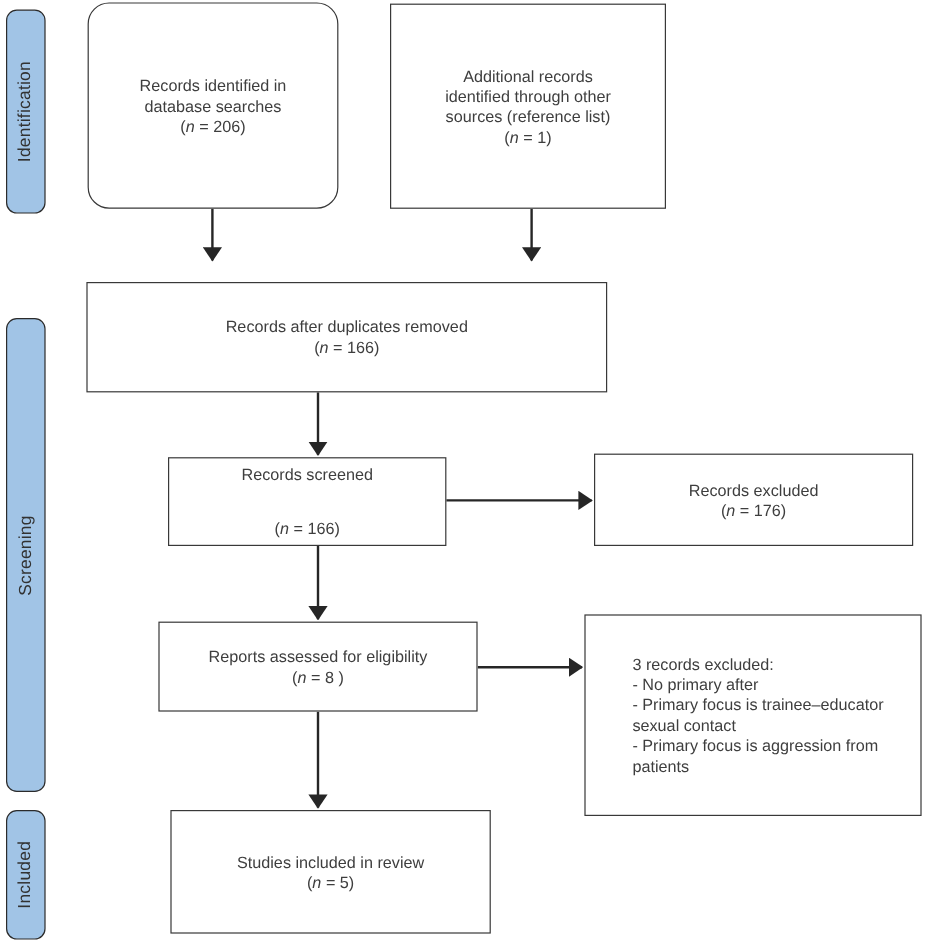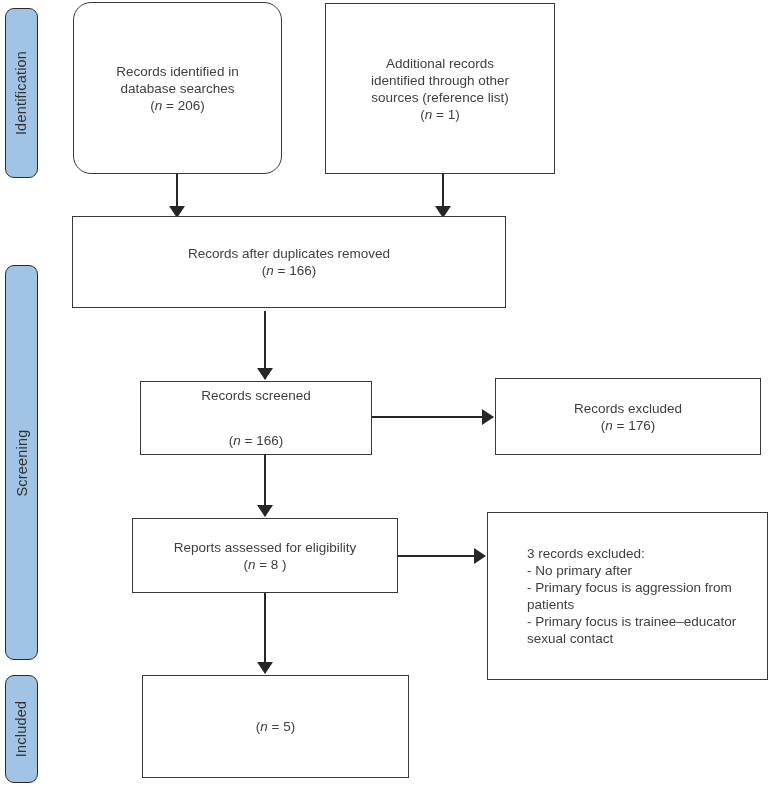--- a/index.html
+++ b/index.html
@@ -27,21 +27,21 @@
     border:1.6px solid #383838;
     display:flex;flex-direction:column;align-items:center;justify-content:center;
     text-align:center;font-size:13.5px;line-height:17px;
   }
   .fbox .lines{white-space:pre-line;}
   .count span,.count i{white-space:pre;}
   .count i{font-style:italic;}
 
   #box-identified{left:73px;top:2px;width:209px;height:172px;border-radius:18px;}
   #box-additional{left:325px;top:3px;width:230px;height:171px;}
-  #box-dedup{left:72px;top:216px;width:434px;height:92px;}
+  #box-dedup{left:72px;top:235px;width:434px;height:92px;}
   #box-screened{left:140px;top:381px;width:232px;height:74px;gap:28px;}
   #box-excluded{left:495px;top:378px;width:266px;height:77px;}
   #box-eligibility{left:132px;top:518px;width:266px;height:75px;}
   #box-details{
     left:487px;top:512px;width:281px;height:168px;
     align-items:flex-start;text-align:left;
     padding:12px 12px 12px 39px;justify-content:center;
   }
   #box-details .heading{margin-bottom:0;}
   #box-included{left:142px;top:675px;width:267px;height:103px;}
@@ -109,21 +109,22 @@
   </div>
 
   <div class="fbox" id="box-eligibility">
     <div class="lines">Reports assessed for eligibility</div>
     <div class="count"><span>(</span><i>n</i><span> = 8 )</span></div>
   </div>
 
   <div class="fbox" id="box-details">
     <div class="heading">3 records excluded:</div>
     <div class="item">- No primary after</div>
+    <div class="item">- Primary focus is trainee–educator sexual contact</div>
     <div class="item">- Primary focus is aggression from patients</div>
-    <div class="item">- Primary focus is trainee–educator sexual contact</div>
   </div>
 
   <div class="fbox" id="box-included">
+    <div class="lines">Studies included in review</div>
     <div class="count"><span>(</span><i>n</i><span> = 5)</span></div>
   </div>
 
 </div>
 
 </body></html>

